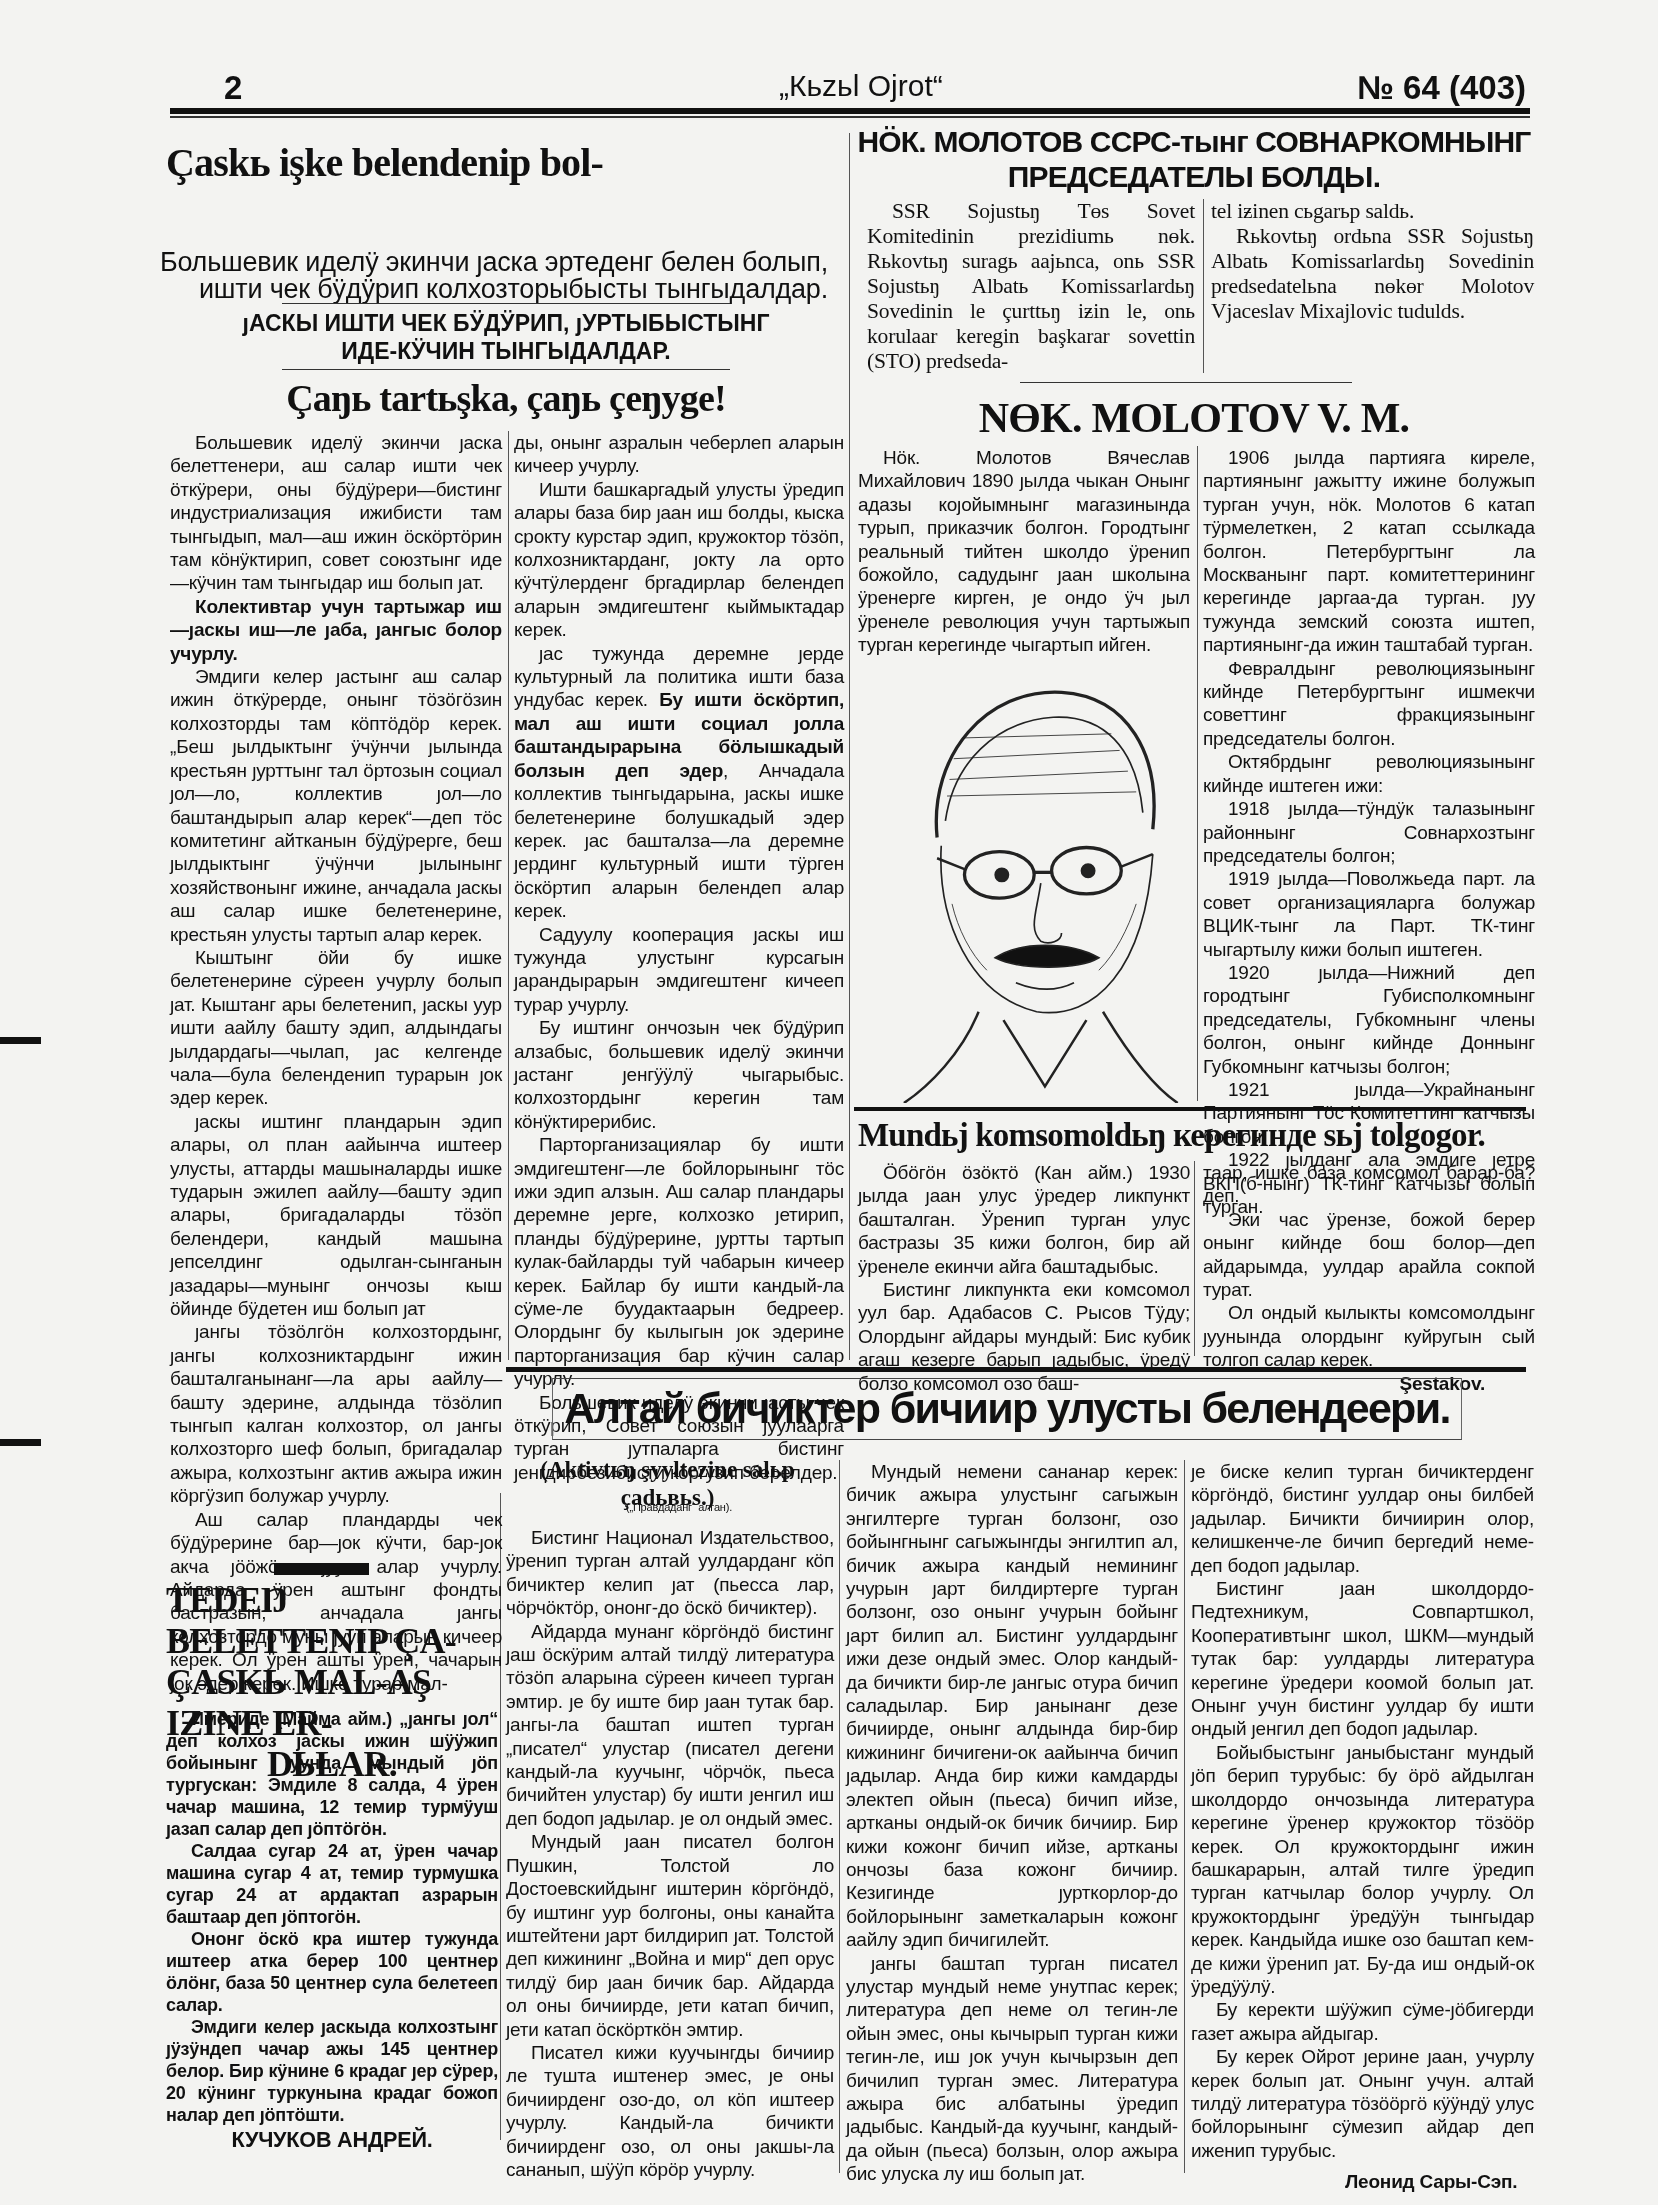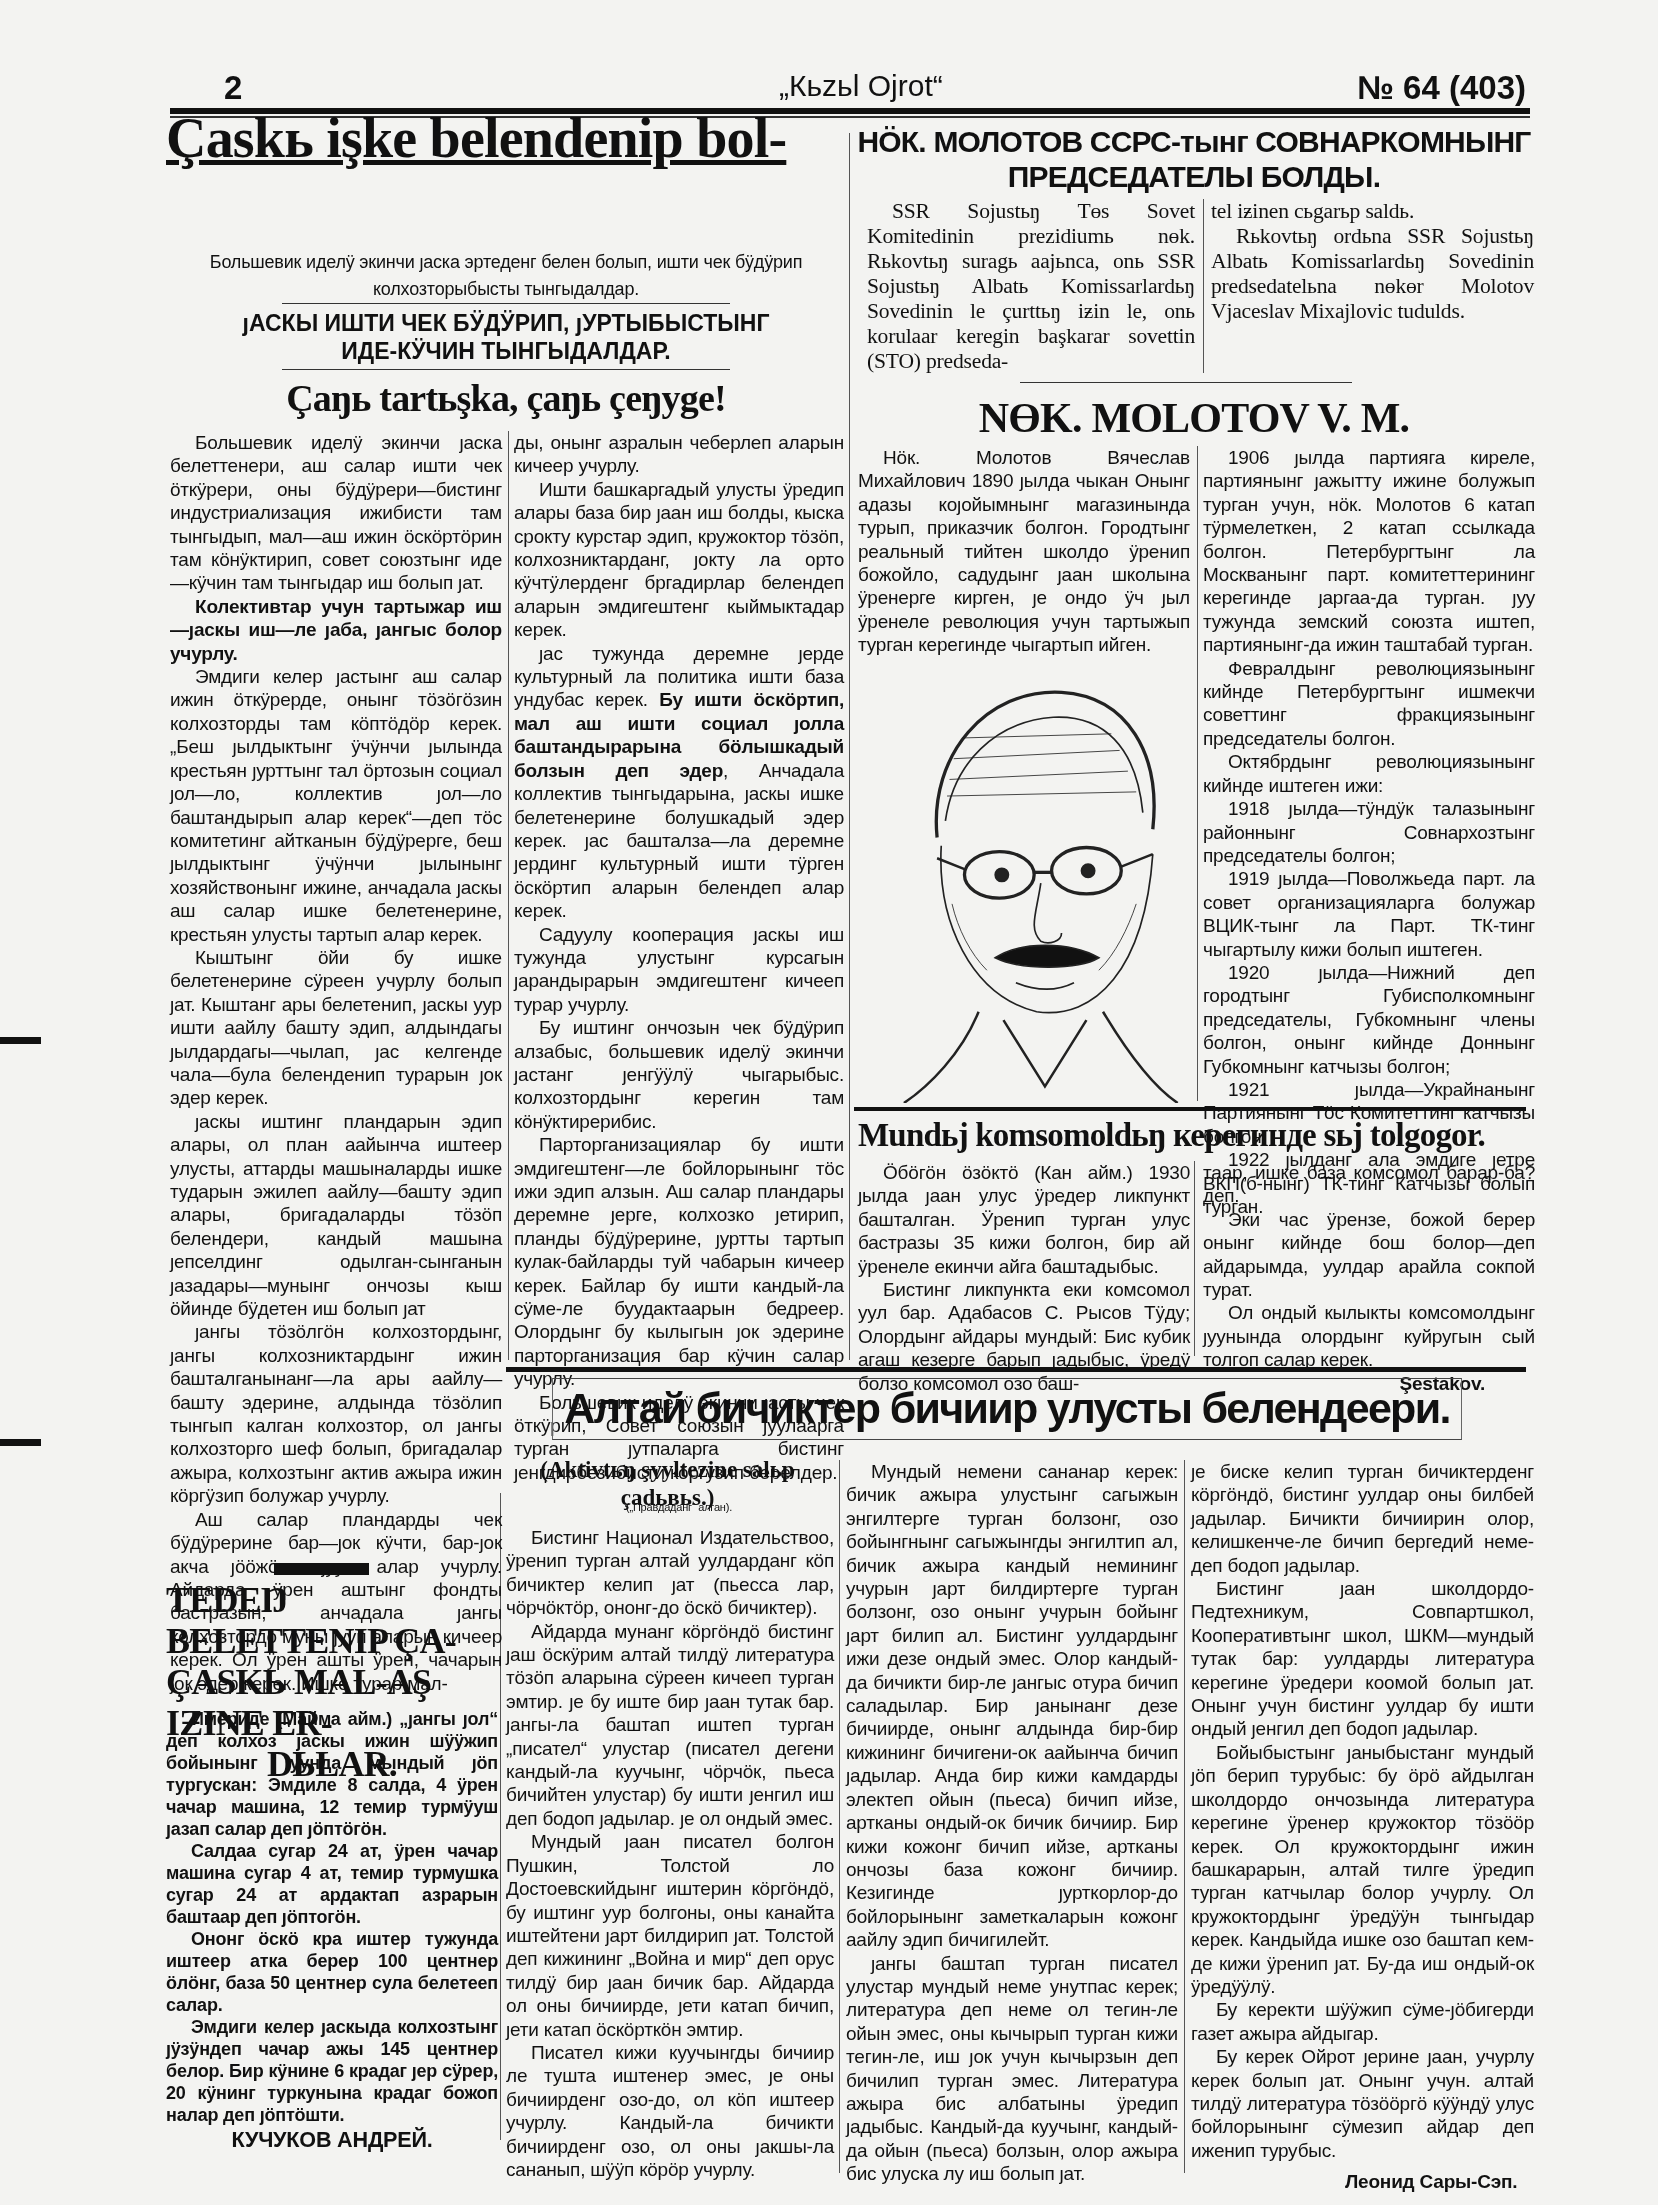--- a/index.html
+++ b/index.html
@@ -33,24 +33,24 @@
   <span class="paper-name">„Кьzьl Ojrot“</span>
   <span class="issue">№ 64 (403)</span>
 </div>
 <div class="abs rule-thick" style="left:170px;top:108px;width:1360px;"></div>
 <div class="abs rule-thin" style="left:170px;top:116px;width:1360px;"></div>
 
 <div class="abs vrule" style="left:849px;top:133px;height:1227px;"></div>
 <div class="abs vrule" style="left:508px;top:431px;height:929px;"></div>
 <div class="abs vrule" style="left:500px;top:1493px;height:647px;"></div>
 
-<div class="abs hl serif" style="left:166px;top:108px;width:680px;font-size:56px;line-height:61px;font-family:'Liberation Serif',serif;text-decoration:underline;">
+<div class="abs hl serif" style="left:166px;top:132px;width:680px;font-size:40px;line-height:61px;font-family:'Liberation Serif',serif;">
   <div>Çaskь işke belendenip bol-</div>
 </div>
-<div class="abs col center" style="left:170px;top:249px;width:672px;font-size:18px;line-height:26.5px;text-align:center;">Большевик иделӱ экинчи ȷаска эртеденг белен болып, ишти чек бӱдӱрип колхозторыбысты тынгыдалдар.</div>
+<div class="abs col center" style="left:156px;top:249px;width:672px;font-size:27px;line-height:26.5px;text-align:right;">Большевик иделӱ экинчи ȷаска эртеденг белен болып, ишти чек бӱдӱрип колхозторыбысты тынгыдалдар.</div>
 <div class="abs rule-thin" style="left:282px;top:303px;width:448px;height:0.8px;"></div>
 <div class="abs center b" style="left:170px;top:309px;width:672px;font-family:'Liberation Sans',sans-serif;font-size:23px;line-height:28px;">
   <div>ȷАСКЫ ИШТИ ЧЕК БӰДӰРИП, ȷУРТЫБЫСТЫНГ</div>
   <div>ИДЕ-КӰЧИН ТЫНГЫДАЛДАР.</div>
 </div>
 <div class="abs rule-thin" style="left:282px;top:369px;width:448px;height:0.8px;"></div>
 
 <div class="abs hl center" style="left:170px;top:375px;width:672px;font-size:38px;line-height:46px;font-family:'Liberation Serif',serif;">Çaŋь tartьşka, çaŋь çeŋyge!</div>
 
 <div class="abs col" style="left:170px;top:431px;width:332px;">

